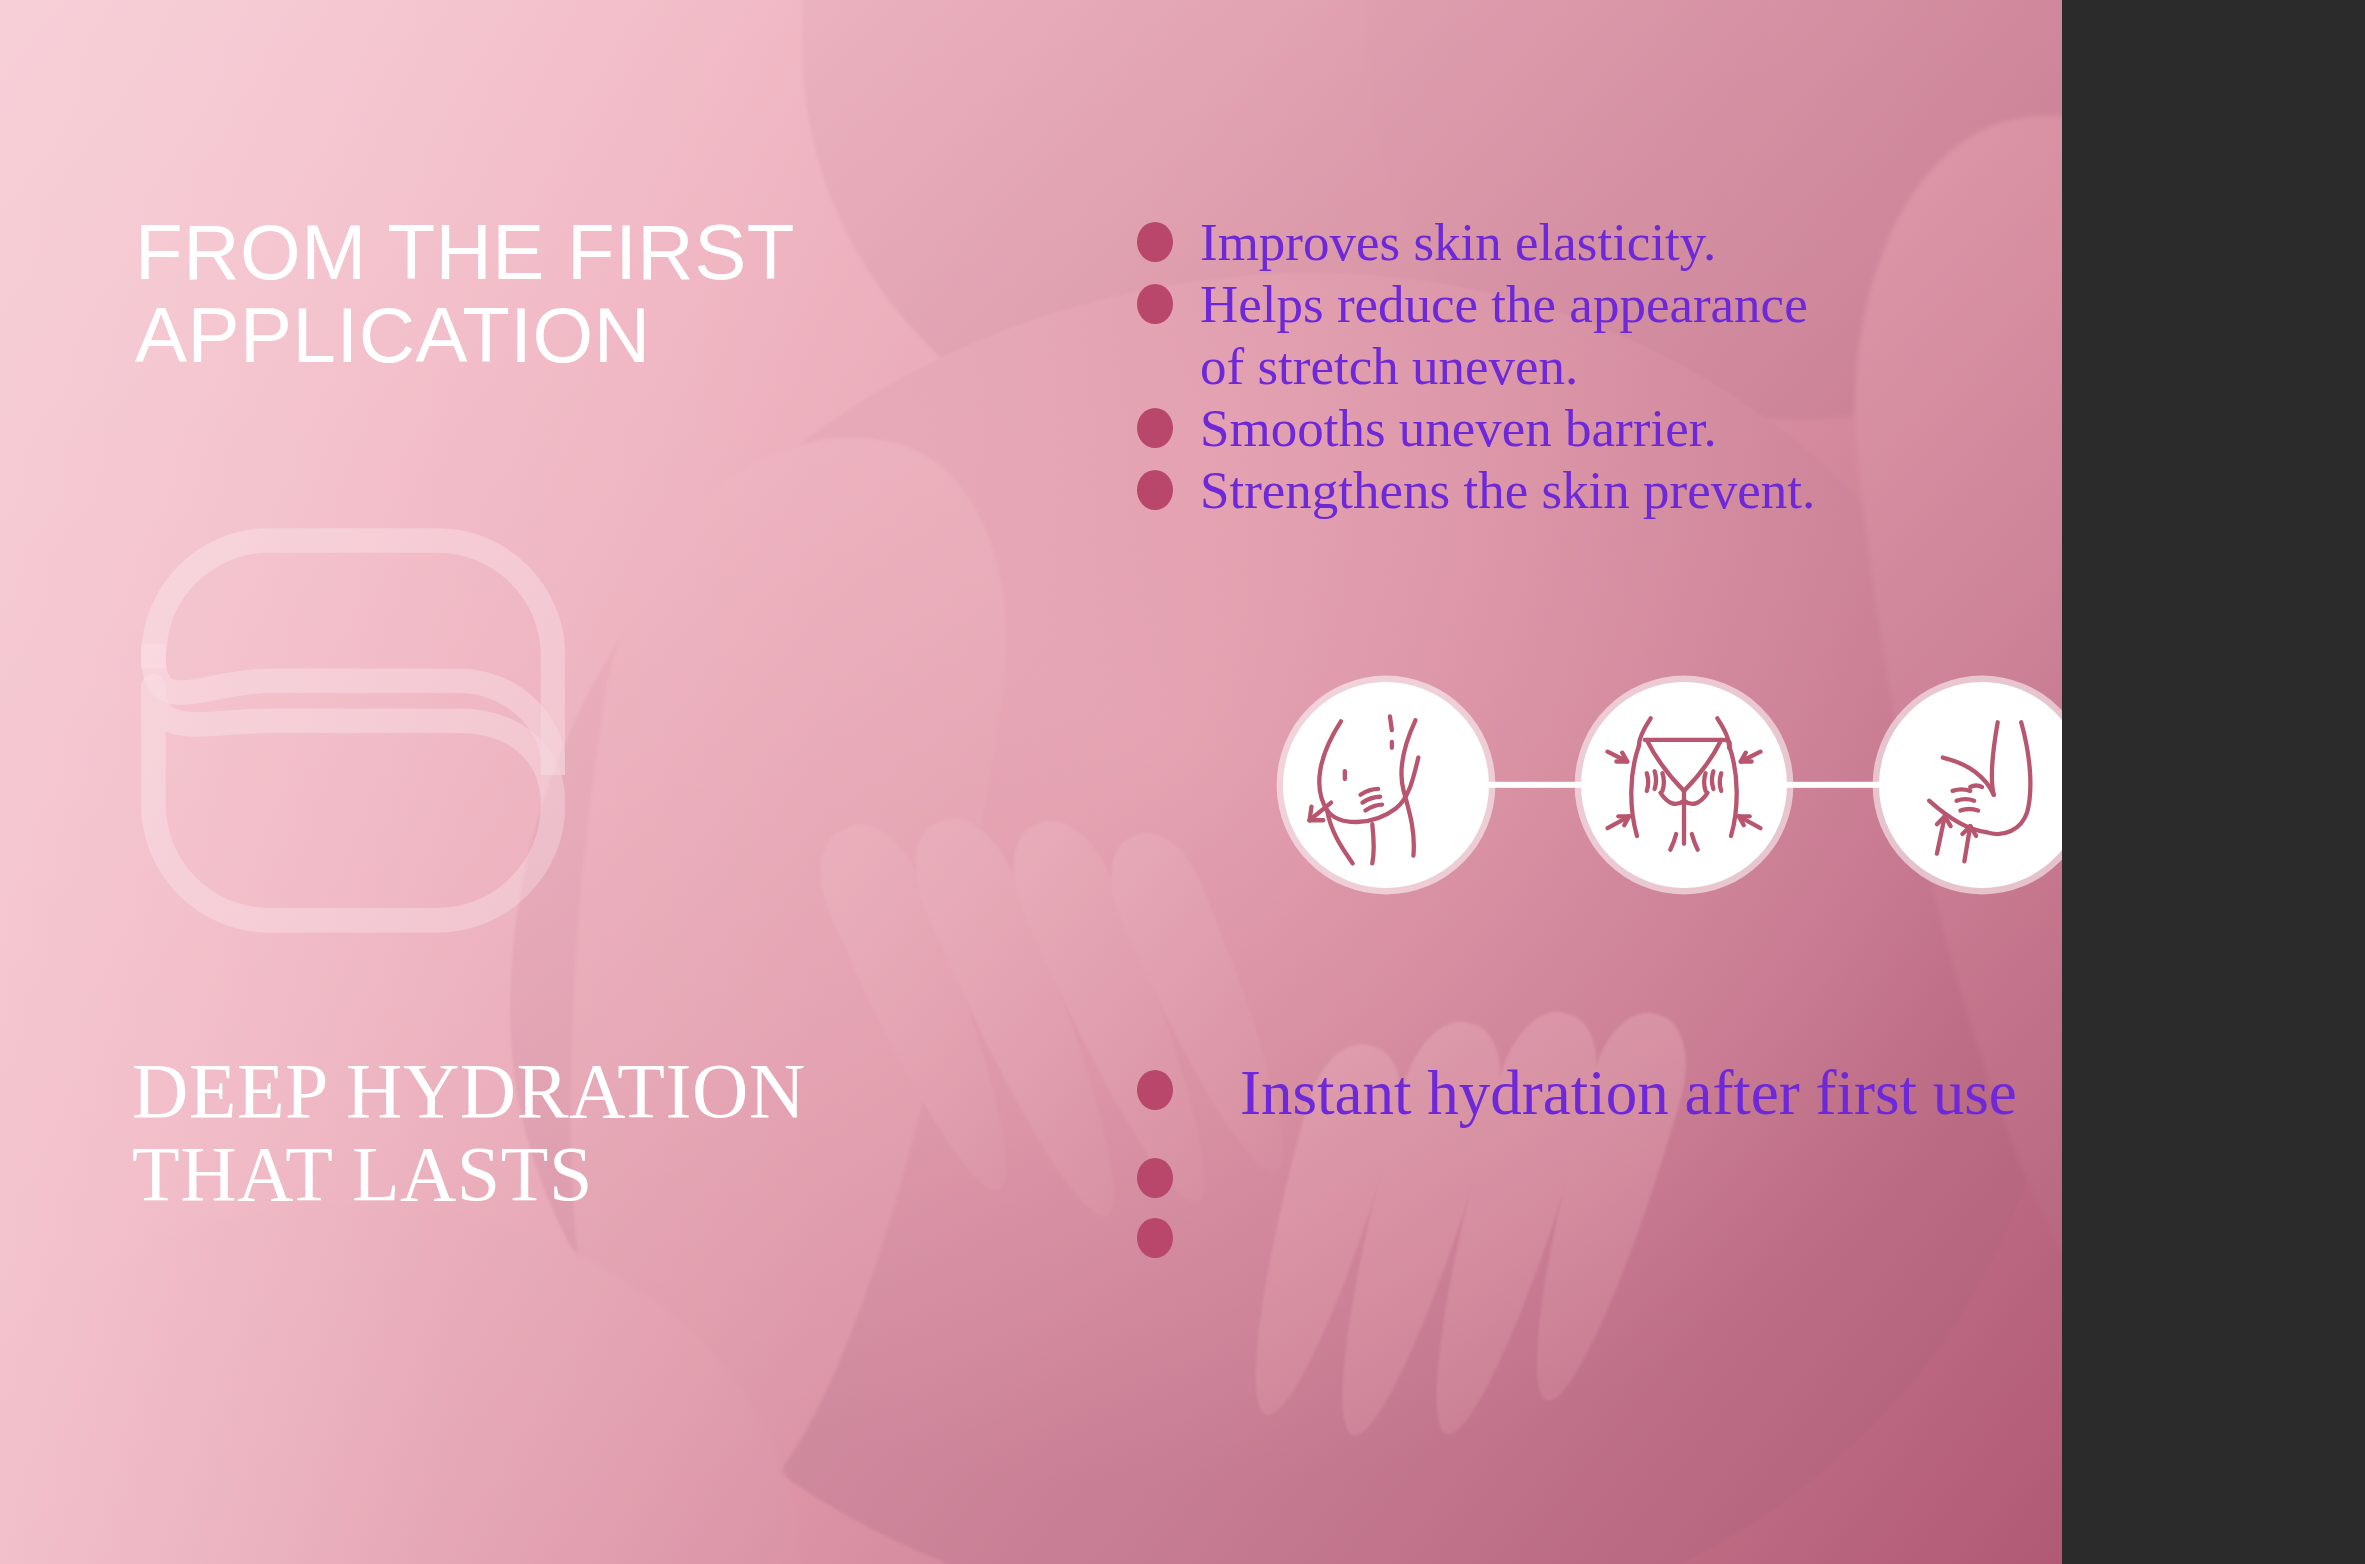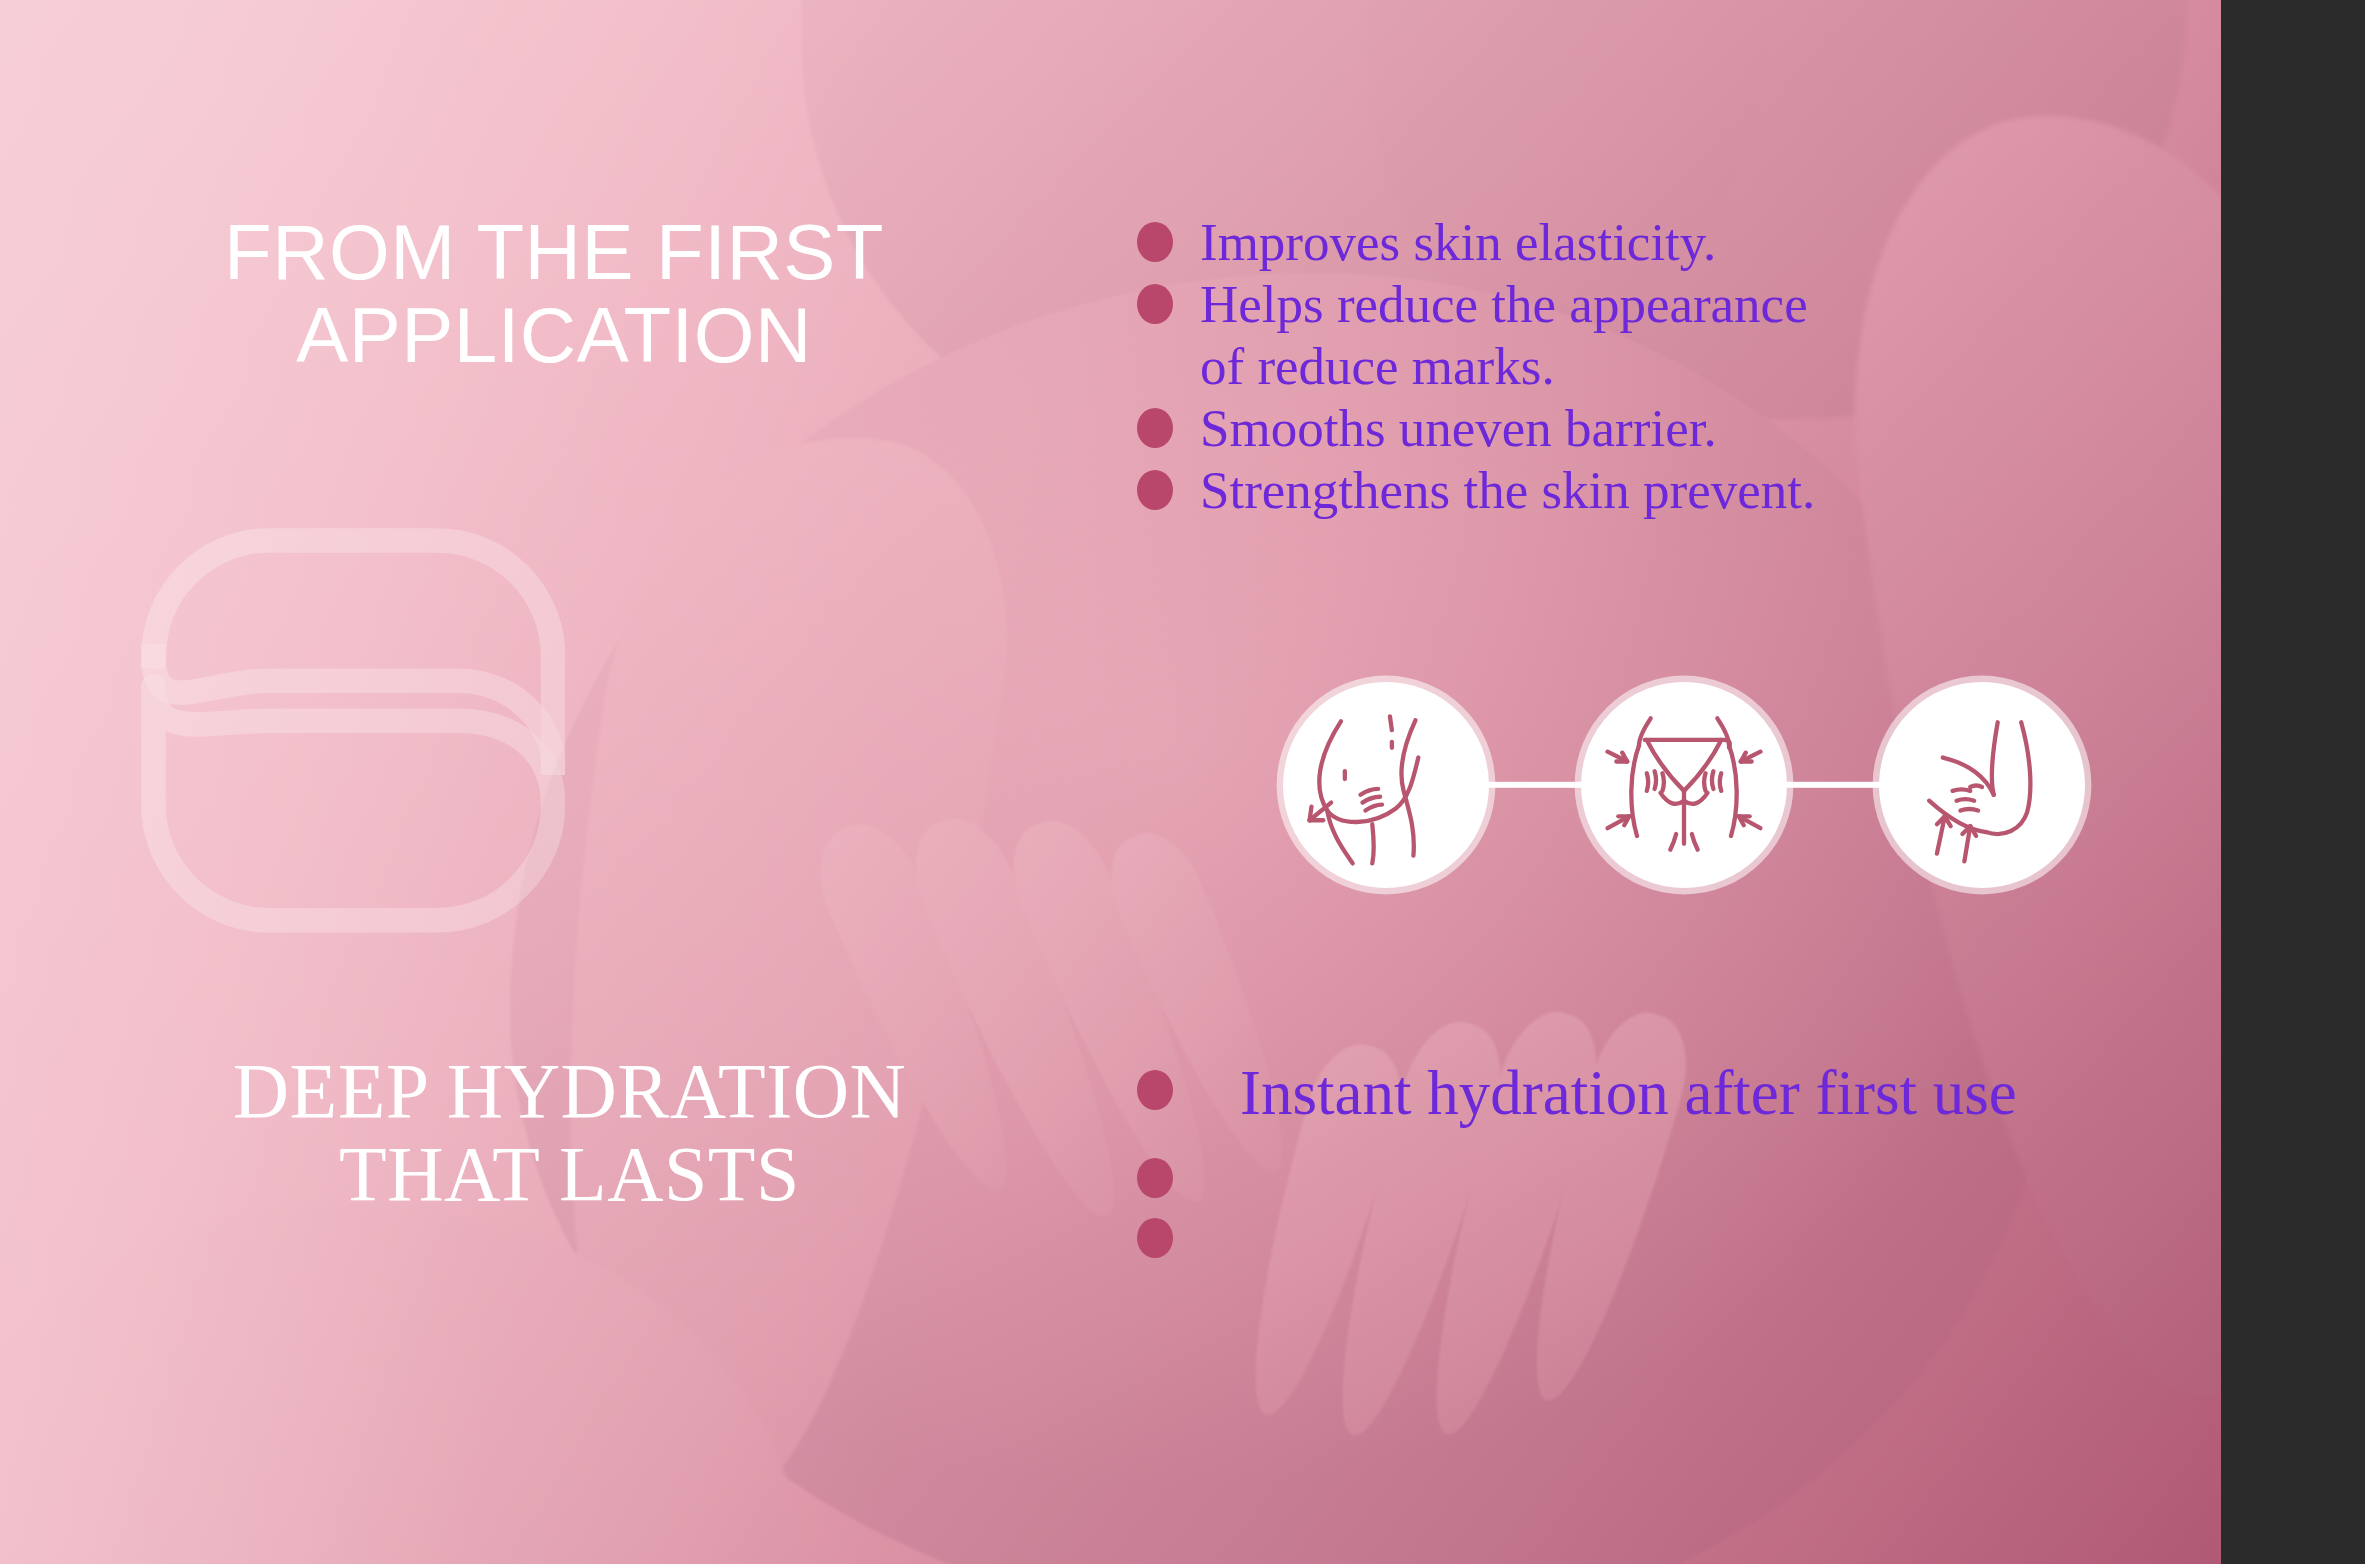--- a/index.html
+++ b/index.html
@@ -1,24 +1,23 @@
 <!DOCTYPE html>
 <html style="font-size:14.6px"><head>
 <meta charset="utf-8">
 <style>
   * { margin:0; padding:0; box-sizing:border-box; }
   html,body { background:#2b2b2b; }
 
   .canvas{
     position:relative;
-    width:2221px; height:1565px;
+    width:2062px; height:1565px;
     overflow:hidden;
     font-family:"Liberation Sans", sans-serif;
     background:#e7a4b2;
-    text-align:center;
   }
 
   
   .photo{ position:absolute; inset:0; overflow:hidden; }
 
   .photo .backdrop{
     position:absolute; inset:0;
     background:
       radial-gradient(ellipse 820px 1093px at 18% 40%, #f2c3cd 0%, rgba(242,195,205,0) 70%),
       linear-gradient(120deg,#f5cbd4 0%, #edb3bf 38%, #dd9aa9 70%, #c9859a 100%);
@@ -223,21 +222,21 @@
       <li class="bullet-row">
         <span class="bullet-dot" style="background: rgb(184, 71, 107);"></span>
         <span class="bullet-text">Improves skin elasticity.</span>
       </li>
       <li class="bullet-row">
         <span class="bullet-dot" style="background: rgb(184, 71, 107);"></span>
         <span class="bullet-text">Helps reduce the appearance</span>
       </li>
       <li class="bullet-row">
         <span class="bullet-dot hidden" style="background: rgb(184, 71, 107);"></span>
-        <span class="bullet-text">of reduce marks.</span>
+        <span class="bullet-text">of stretch uneven.</span>
       </li>
       <li class="bullet-row">
         <span class="bullet-dot" style="background: rgb(184, 71, 107);"></span>
         <span class="bullet-text">Smooths uneven barrier.</span>
       </li>
       <li class="bullet-row">
         <span class="bullet-dot" style="background: rgb(184, 71, 107);"></span>
         <span class="bullet-text">Strengthens the skin prevent.</span>
       </li>
     </ul>

